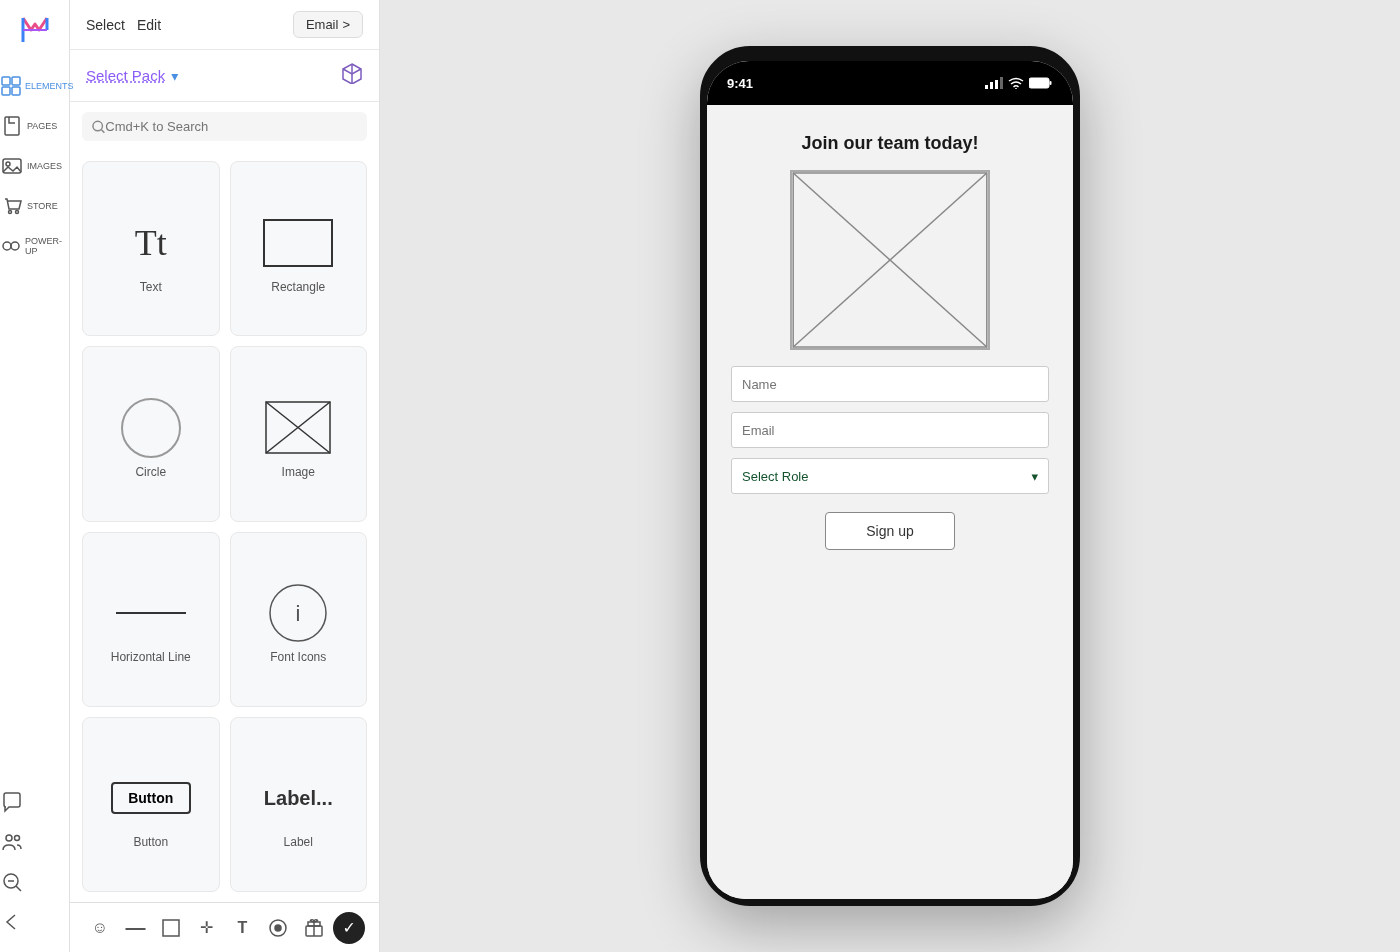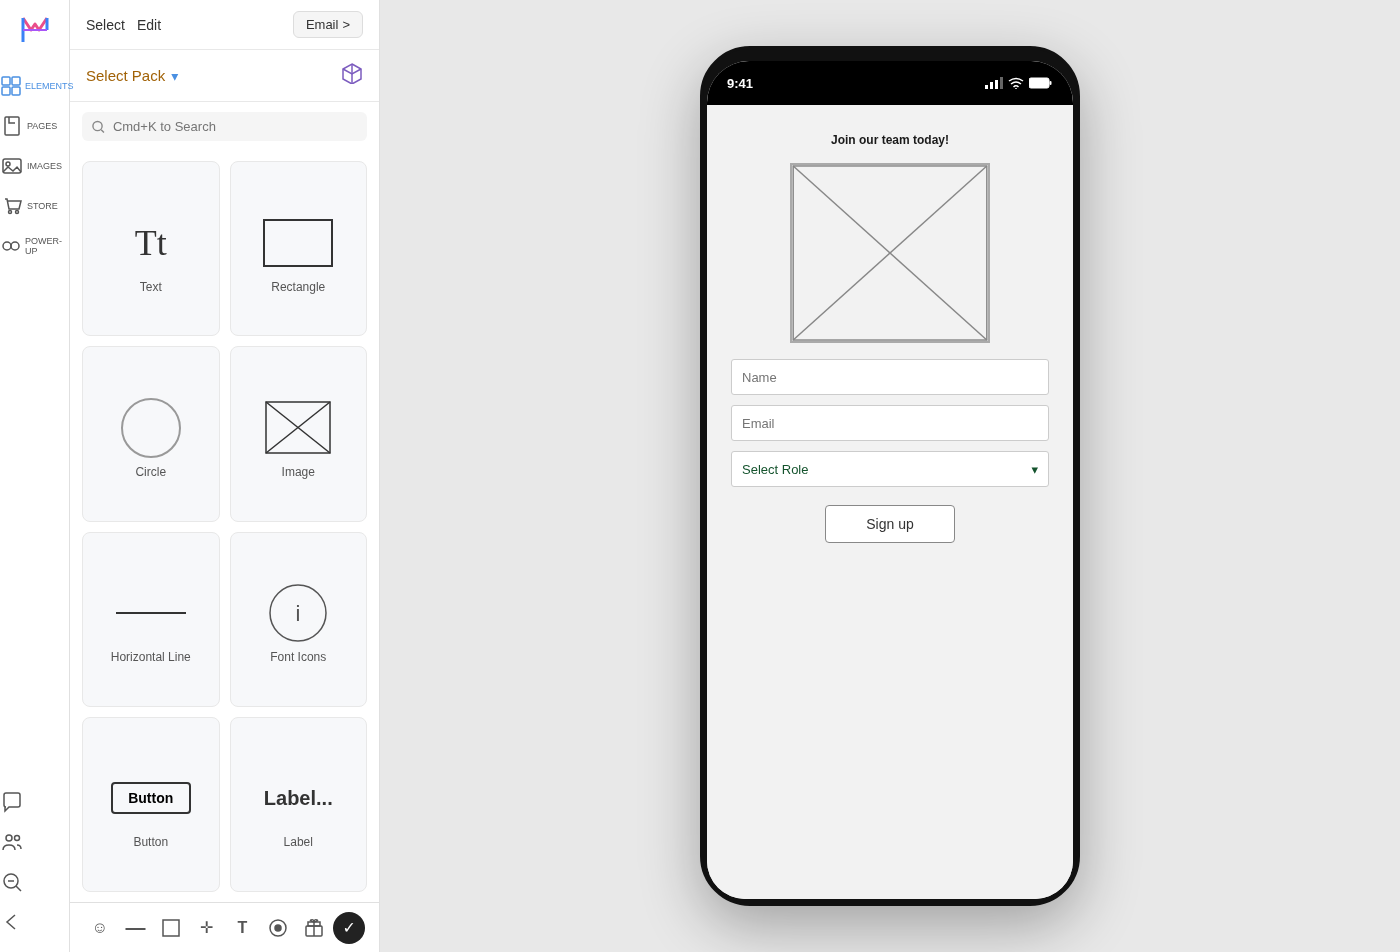--- a/index.html
+++ b/index.html
@@ -115,36 +115,36 @@
       justify-content: space-between;
     }
     .select-pack {
       display: flex;
       align-items: center;
       gap: 6px;
       cursor: pointer;
     }
     .select-pack-label {
       font-size: 15px;
-      color: #a16207;
+      color: #8b5cf6;
       font-weight: 500;
+      text-decoration: underline;
       text-decoration-style: dotted;
     }
     .chevron-icon { color: #4a90e2; font-size: 14px; }
     .cube-icon { color: #7c5cbf; font-size: 20px; cursor: pointer; }
 
     
     .search-box {
       margin: 10px 12px;
       display: flex;
       align-items: center;
       background: #f5f5f5;
       border-radius: 6px;
       padding: 7px 10px;
-      gap: 8px;
     }
     .search-box input {
       border: none;
       background: transparent;
       font-size: 13px;
       color: #555;
       outline: none;
       width: 100%;
     }
 
@@ -274,21 +274,21 @@
       flex: 1;
       background: #f2f2f2;
       display: flex;
       flex-direction: column;
       align-items: center;
       padding: 20px 24px;
       gap: 16px;
     }
 
     .phone-title {
-      font-size: 12px;
+      font-size: 18px;
       font-weight: 700;
       color: #1a1a1a;
       text-align: center;
       margin-top: 8px;
     }
 
     .placeholder-image {
       width: 200px;
       height: 180px;
       border: 2px solid #aaa;

